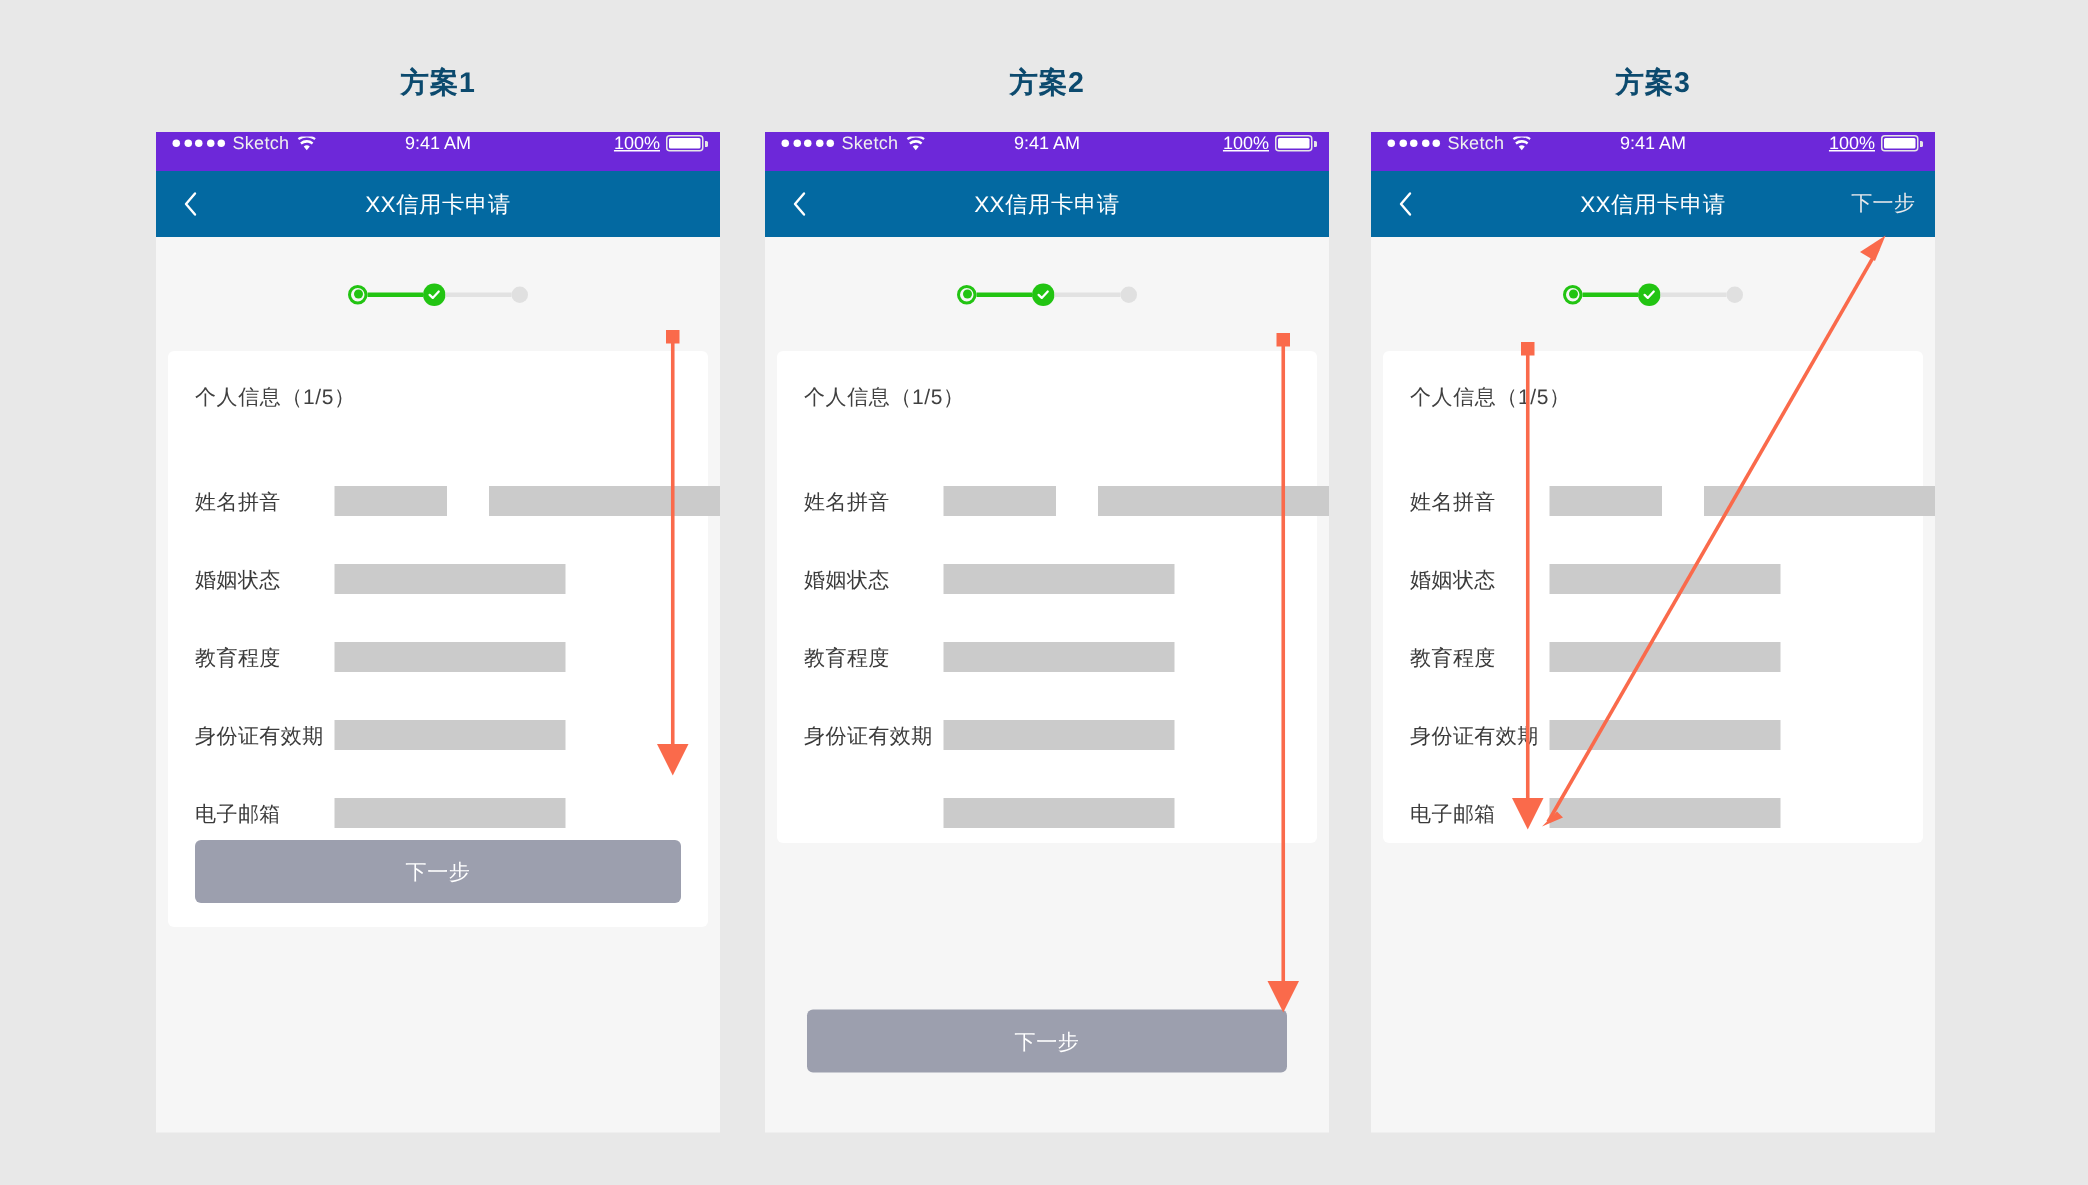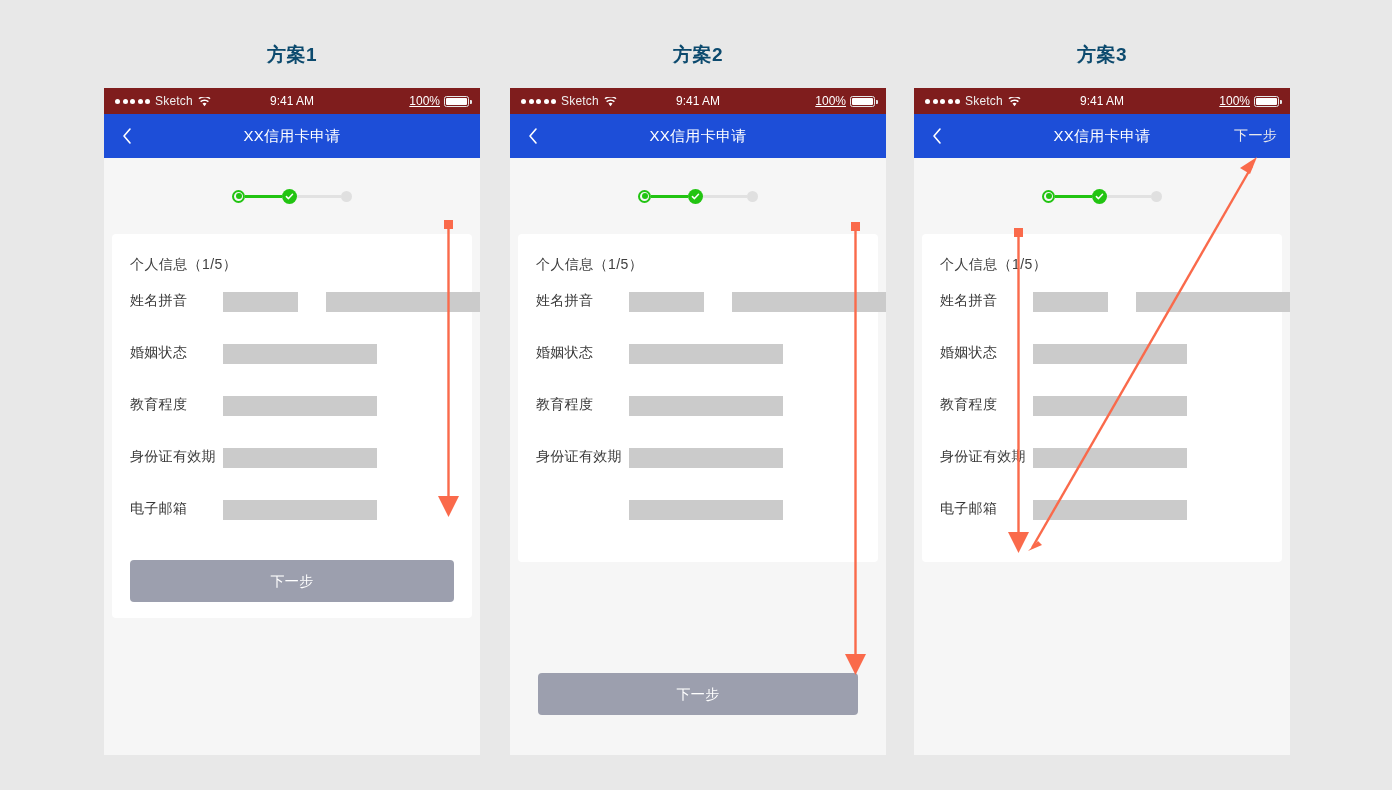--- a/index.html
+++ b/index.html
@@ -39,23 +39,23 @@
     top: 88px;
     width: 376px;
     height: 667px;
     background: #f6f6f6;
     overflow: hidden;
   }
 
   
   .statusbar {
     height: 26px;
-    background: #7f1d1d;
+    background: #6d28d9;
     display: flex;
-    align-items: center;
+    align-items: flex-start;
     padding: 0 11px;
     color: #ffffff;
     font-size: 12px;
     position: relative;
   }
   .sb-left { display: flex; align-items: center; gap: 5px; }
   .dots { display: flex; gap: 2.5px; align-items: center; }
   .dots i { width: 5px; height: 5px; border-radius: 50%; background: #fff; display: block; }
   .carrier { font-size: 12px; letter-spacing: .2px; color: #efefef; }
   .wifi { display: inline-block; width: 13px; height: 10px; position: relative; }
@@ -71,21 +71,21 @@
   }
   .batt::after {
     content: ""; position: absolute; right: -3.5px; top: 3px;
     width: 2px; height: 4px; background: #e6e6e6; border-radius: 0 1px 1px 0;
   }
   .batt i { display: block; width: 100%; height: 100%; background: #ffffff; border-radius: 1px; }
 
   
   .navbar {
     height: 44px;
-    background: #1d4ed8;
+    background: #0369a1;
     display: flex;
     align-items: center;
     position: relative;
     padding: 0 13px;
   }
   .nav-back {
     width: 22px; height: 30px; position: relative; cursor: pointer; flex: none;
   }
   .nav-title {
     position: absolute; left: 0; right: 0; text-align: center;
@@ -117,21 +117,21 @@
   
   .card {
     margin: 0 8px;
     background: #ffffff;
     border-radius: 4px;
     padding: 22px 18px 10px 18px;
   }
   .card-title {
     font-size: 14px; color: #404040; margin-bottom: 18px; letter-spacing: .4px;
   }
-  .frow { display: flex; align-items: flex-start; height: 52px; }
+  .frow { display: flex; align-items: flex-end; height: 52px; }
   .flabel {
     font-size: 14px; color: #3a3a3a; width: 93px; flex: none; letter-spacing: .3px;
   }
   .fbox { height: 20px; background: #cbcbcb; flex: none; }
   .fbox.w-sm { width: 75px; }
   .fbox.w-lg { width: 154px; }
   .gap { width: 28px; flex: none; }
 
   
   .btn-primary {

